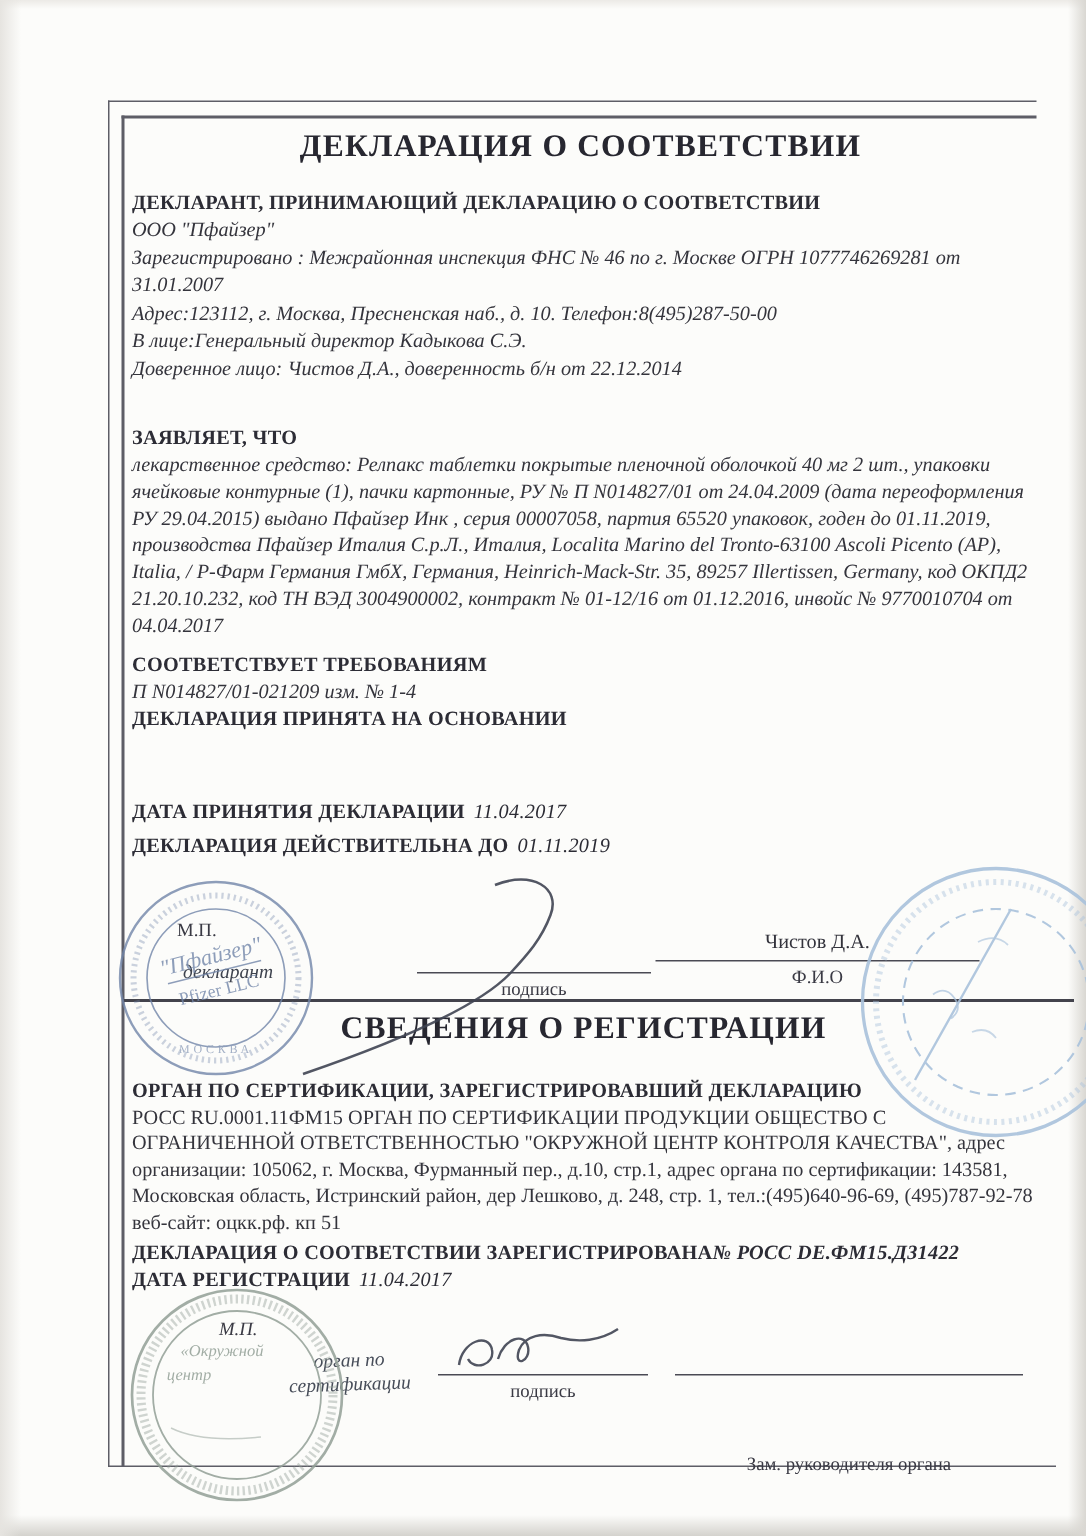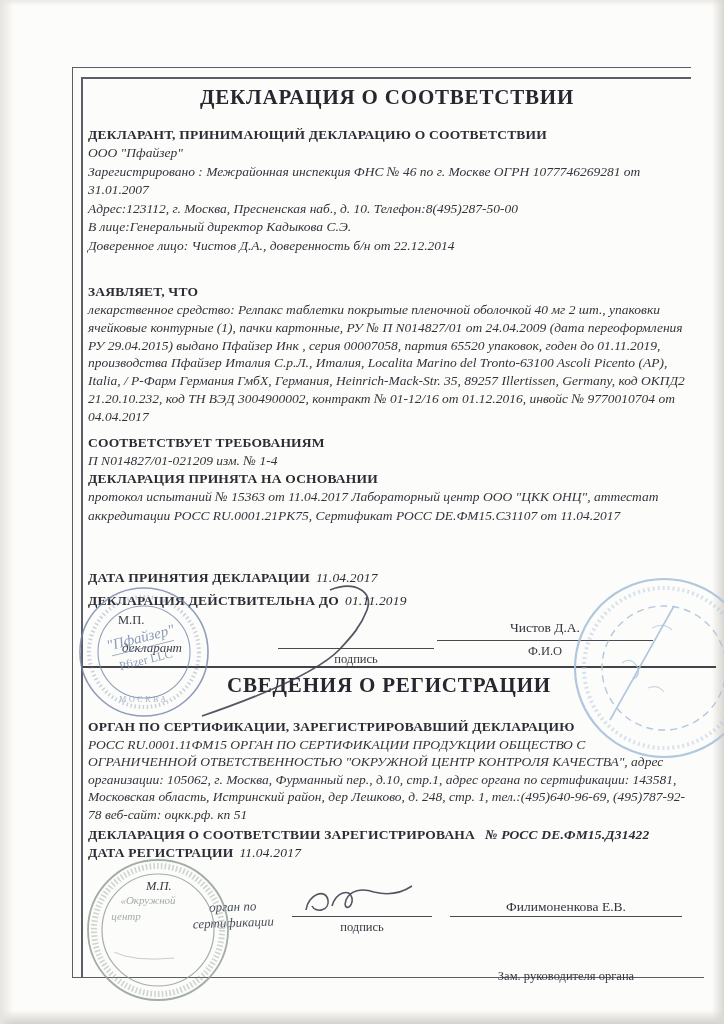--- a/index.html
+++ b/index.html
@@ -26,24 +26,24 @@
 
   
   .flow{position:absolute;left:88px;width:598px;}
   .flow1{top:84px;}
   .flow2{top:672px;width:602px;}
   h1{font-size:21px;line-height:26px;font-weight:bold;text-align:center;margin:0 0 16px;color:#272730;letter-spacing:.8px;}
   .flow2 h1{margin:0 0 20px;}
   .h{font-size:13.5px;line-height:18px;font-weight:bold;margin:0;color:#2c2c35;letter-spacing:.2px;}
   .i{font-size:13.5px;line-height:18.5px;font-style:italic;margin:0;}
   .para{font-size:13.5px;line-height:17.8px;font-style:italic;margin:0;}
-  .para2{font-size:13.5px;line-height:17.4px;font-style:italic;margin:0;}
+  .para2{font-size:13.5px;line-height:17.4px;margin:0;}
   .mt12{margin-top:28px;} .mt8{margin-top:8px;} .mt44{margin-top:44px;} .mt5{margin-top:5px;} .mt3{margin-top:3px;}
   .val{font-weight:normal;font-style:italic;margin-left:6px;letter-spacing:.2px;}
-  .valb{font-style:italic;margin-left:10px;text-align:right;}
+  .valb{font-style:italic;margin-left:0;text-align:right;}
 
   
   .abs{position:absolute;}
   .mp{font-size:12.5px;color:#3a3a44;}
   .role{font-size:13px;font-style:italic;color:#3e434e;}
   .sigline{border-top:1.3px solid #4a4a54;}
   .cap{font-size:12.5px;text-align:center;color:#3a3a44;}
   .name{font-size:13.5px;text-align:center;color:#33333c;}
 
   
@@ -74,21 +74,20 @@
     <p class="i">Адрес:123112, г. Москва, Пресненская наб., д. 10. Телефон:8(495)287-50-00</p>
     <p class="i">В лице:Генеральный директор Кадыкова С.Э.</p>
     <p class="i">Доверенное лицо: Чистов Д.А., доверенность б/н от 22.12.2014</p>
 
     <p class="h mt12">ЗАЯВЛЯЕТ, ЧТО</p>
     <p class="para">лекарственное средство: Релпакс таблетки покрытые пленочной оболочкой 40 мг 2 шт., упаковки ячейковые контурные (1), пачки картонные, РУ № П N014827/01 от 24.04.2009 (дата переоформления РУ 29.04.2015) выдано Пфайзер Инк , серия 00007058, партия 65520 упаковок, годен до 01.11.2019, производства Пфайзер Италия С.р.Л., Италия, Localita Marino del Tronto-63100 Ascoli Picento (AP), Italia, / Р-Фарм Германия ГмбХ, Германия, Heinrich-Mack-Str. 35, 89257 Illertissen, Germany, код ОКПД2 21.20.10.232, код ТН ВЭД 3004900002, контракт № 01-12/16 от 01.12.2016, инвойс № 9770010704 от 04.04.2017</p>
 
     <p class="h mt8">СООТВЕТСТВУЕТ ТРЕБОВАНИЯМ</p>
     <p class="i">П N014827/01-021209 изм. № 1-4</p>
     <p class="h">ДЕКЛАРАЦИЯ ПРИНЯТА НА ОСНОВАНИИ</p>
-    <p class="i">протокол испытаний № 15363 от 11.04.2017 Лабораторный центр ООО "ЦКК ОНЦ", аттестат аккредитации РОСС RU.0001.21РК75, Сертификат РОСС DE.ФМ15.С31107 от 11.04.2017</p>
 
     <p class="h mt44"><span>ДАТА ПРИНЯТИЯ ДЕКЛАРАЦИИ</span><span class="val">11.04.2017</span></p>
     <p class="h mt5"><span>ДЕКЛАРАЦИЯ ДЕЙСТВИТЕЛЬНА ДО</span><span class="val">01.11.2019</span></p>
   </div>
 
   <div class="abs mp" style="left:118px;top:613px;">М.П.</div>
   <div class="abs role" style="left:122px;top:640px;">декларант</div>
   <div class="abs sigline" style="left:278px;top:648px;width:156px;"></div>
   <div class="abs cap" style="left:278px;top:652px;width:156px;">подпись</div>
   <div class="abs name" style="left:437px;top:620px;width:216px;">Чистов Д.А.</div>
@@ -102,21 +101,20 @@
     <p class="h">ОРГАН ПО СЕРТИФИКАЦИИ, ЗАРЕГИСТРИРОВАВШИЙ ДЕКЛАРАЦИЮ</p>
     <p class="para2">РОСС RU.0001.11ФМ15 ОРГАН ПО СЕРТИФИКАЦИИ ПРОДУКЦИИ ОБЩЕСТВО С ОГРАНИЧЕННОЙ ОТВЕТСТВЕННОСТЬЮ "ОКРУЖНОЙ ЦЕНТР КОНТРОЛЯ КАЧЕСТВА", адрес организации: 105062, г. Москва, Фурманный пер., д.10, стр.1, адрес органа по сертификации: 143581, Московская область, Истринский район, дер Лешково, д. 248, стр. 1, тел.:(495)640-96-69, (495)787-92-78 веб-сайт: оцкк.рф. кп 51</p>
     <p class="h mt3"><span>ДЕКЛАРАЦИЯ О СООТВЕТСТВИИ ЗАРЕГИСТРИРОВАНА</span><span class="valb">№ РОСС DE.ФМ15.Д31422</span></p>
     <p class="h"><span>ДАТА РЕГИСТРАЦИИ</span><span class="val">11.04.2017</span></p>
   </div>
 
   <div class="abs mp" style="left:146px;top:879px;font-style:italic;">М.П.</div>
   <div class="abs role" style="left:172px;top:899px;width:122px;text-align:center;transform:rotate(-2deg);color:#474d59;">орган по сертификации</div>
   <div class="abs sigline" style="left:292px;top:916px;width:140px;"></div>
   <div class="abs cap" style="left:292px;top:920px;width:140px;">подпись</div>
-  <div class="abs name" style="left:450px;top:899px;width:232px;">Филимоненкова Е.В.</div>
   <div class="abs sigline" style="left:450px;top:916px;width:232px;"></div>
   <div class="abs cap" style="left:450px;top:969px;width:232px;">Зам. руководителя органа</div>
 
   <svg class="abs" style="left:66px;top:580px;opacity:.8;" width="156" height="148" viewBox="0 0 156 148">
     <circle class="st-blue" cx="78" cy="72" r="64" stroke-width="1.6"></circle>
     <circle class="st-blue" cx="78" cy="72" r="55" stroke-width="4" stroke-dasharray="1.5,2.6" opacity=".45"></circle>
     <circle class="st-blue" cx="78" cy="72" r="46" stroke-width="1.1"></circle>
     <g transform="rotate(-14 78 72)">
       <text class="st-blue-t" x="78" y="62" font-size="15" font-style="italic" text-anchor="middle">"Пфайзер"</text>
       <line class="st-blue" x1="46" y1="68" x2="110" y2="68" stroke-width="1"></line>

